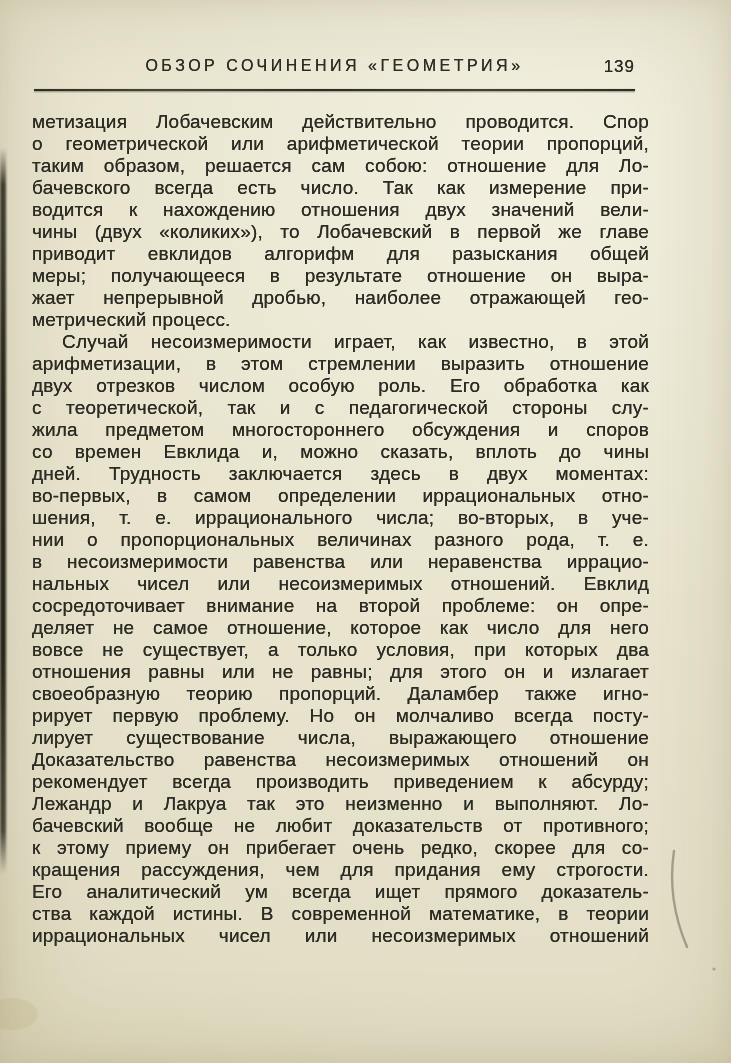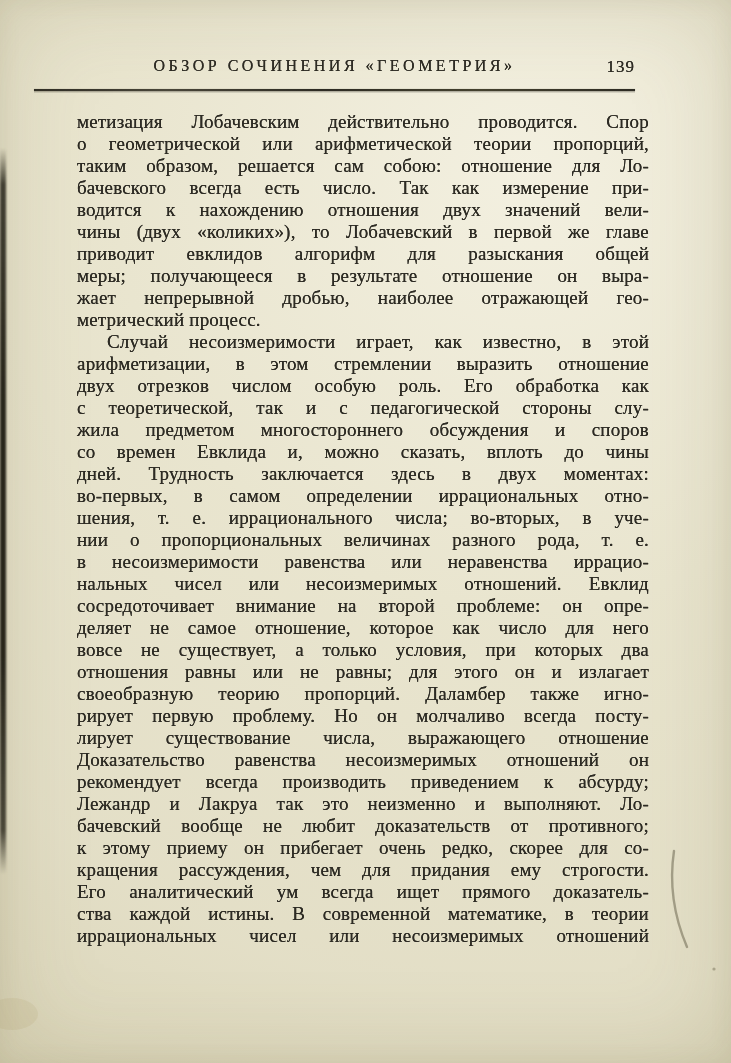--- a/index.html
+++ b/index.html
@@ -1,21 +1,21 @@
 <!DOCTYPE html>
 <html style="--ink: #2d2b24;"><head>
 <meta charset="utf-8">
 <style>
   html,body{margin:0;padding:0;background:#c9c4ab;}
   .page{
     position:relative;width:731px;height:1063px;overflow:hidden;
     background:
       radial-gradient(130% 95% at 72% 16%, rgba(244,241,226,.9) 0%, rgba(233,229,207,.65) 45%, rgba(223,218,193,.55) 82%, rgba(213,207,177,.6) 100%),
       #e8e4cd;
-    font-family:Liberation Serif, serif;
+    font-family:Liberation Sans, sans-serif;
     color:var(--ink,#2d2b24);
   }
   .vignette{position:absolute;inset:0;pointer-events:none;
     box-shadow:inset 0 0 95px rgba(118,108,66,.20), inset 0 0 22px rgba(118,108,66,.10);}
   .running-header{position:absolute;top:57px;left:34px;width:601px;height:22px;}
   .header-title{
     position:absolute;left:0;right:0;top:0;text-align:center;
     font-size:16px;letter-spacing:3.5px;font-weight:normal;
     color:var(--ink);text-shadow:0 0 .5px currentColor;white-space:nowrap;
   }
@@ -27,21 +27,21 @@
     position:absolute;top:89px;left:34px;width:601px;height:2px;
     background:linear-gradient(90deg,#2e2c24,#4a473a 22%,#2e2c24 48%,#45422f 74%,#2e2c24 100%);
     box-shadow:0 1.5px 0 rgba(46,44,36,.28), 0 0 1px rgba(46,44,36,.5);
   }
   .body-text{
     position:absolute;top:111px;left:32px;width:617px;
     font-size:19px;line-height:22px;letter-spacing:.2px;
   }
   .line{
     text-align:justify;text-align-last:justify;
-    color:var(--ink);text-shadow:0 0 .45px currentColor;margin-left:45px;
+    color:var(--ink);text-shadow:0 0 .45px currentColor;
   }
   .line.nojust{text-align-last:left;}
   .line.indent{text-indent:30px;}
   .spine-shadow{
     position:absolute;left:0;top:148px;width:6px;height:726px;
     background:linear-gradient(180deg,
       rgba(18,17,12,0) 0%, rgba(18,17,12,.8) 5%,
       rgba(20,19,14,.95) 35%, rgba(20,19,14,.95) 70%,
       rgba(18,17,12,.75) 94%, rgba(18,17,12,0) 100%);
     filter:blur(1.1px);

